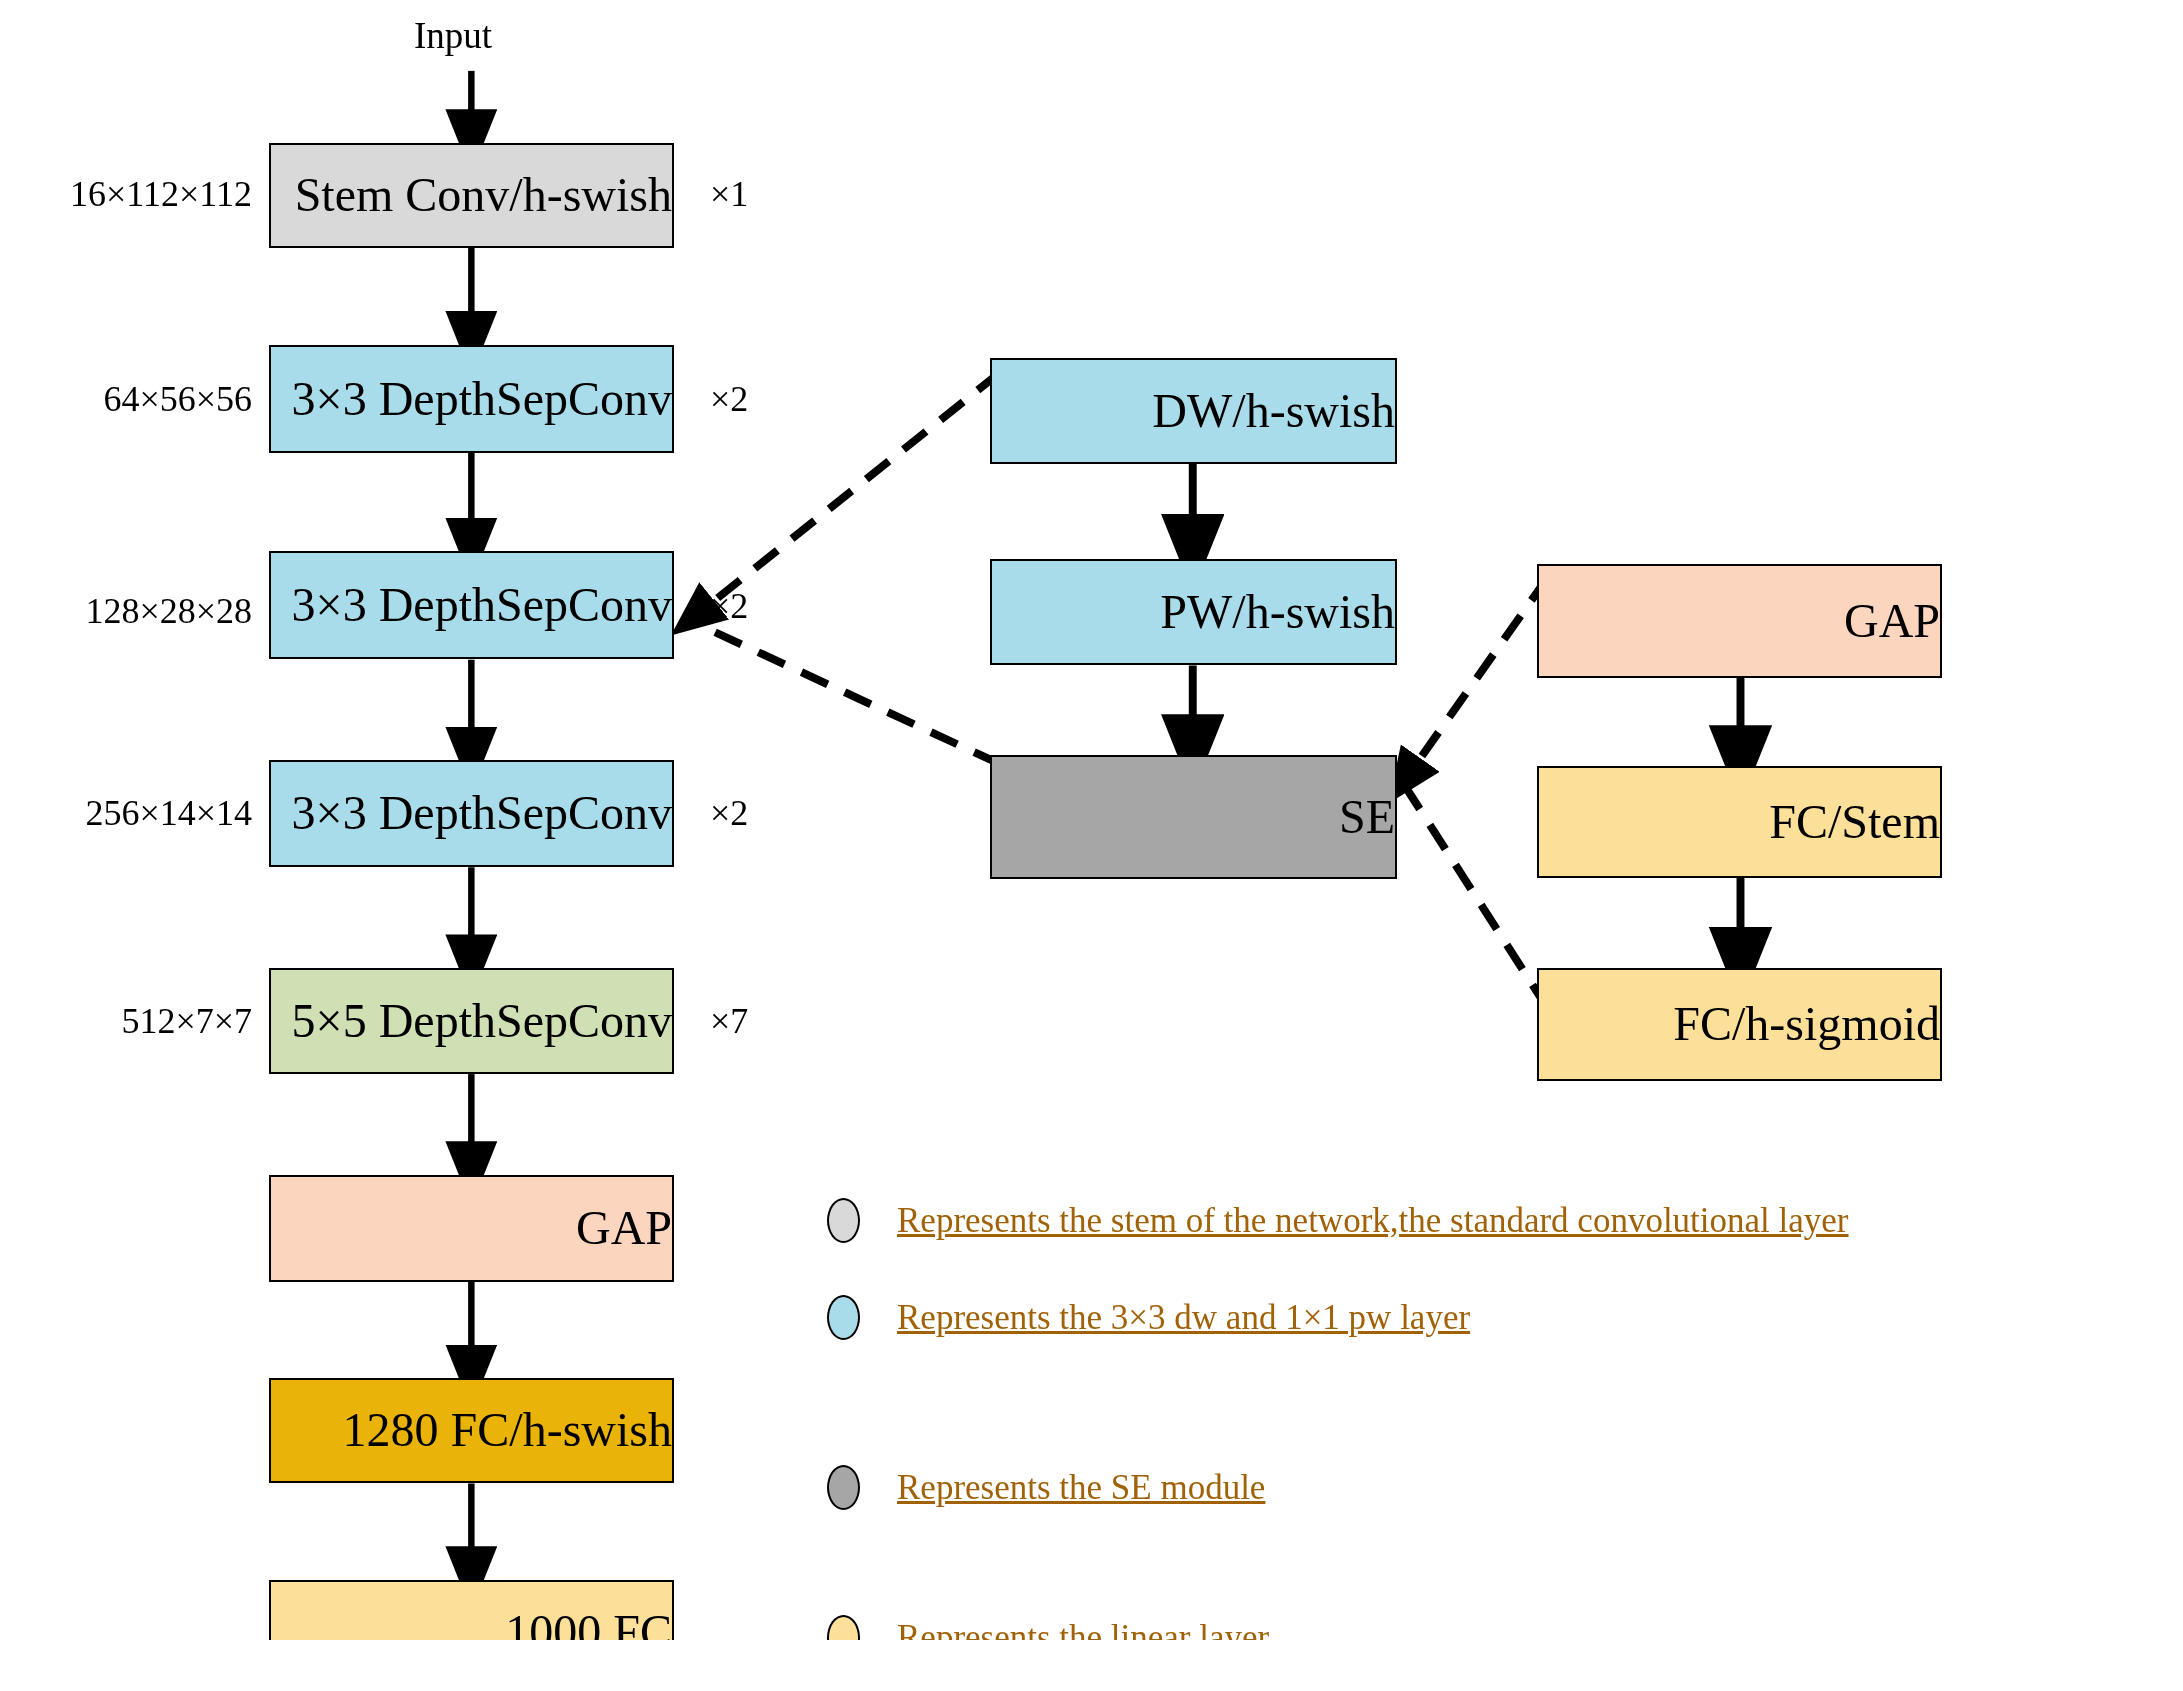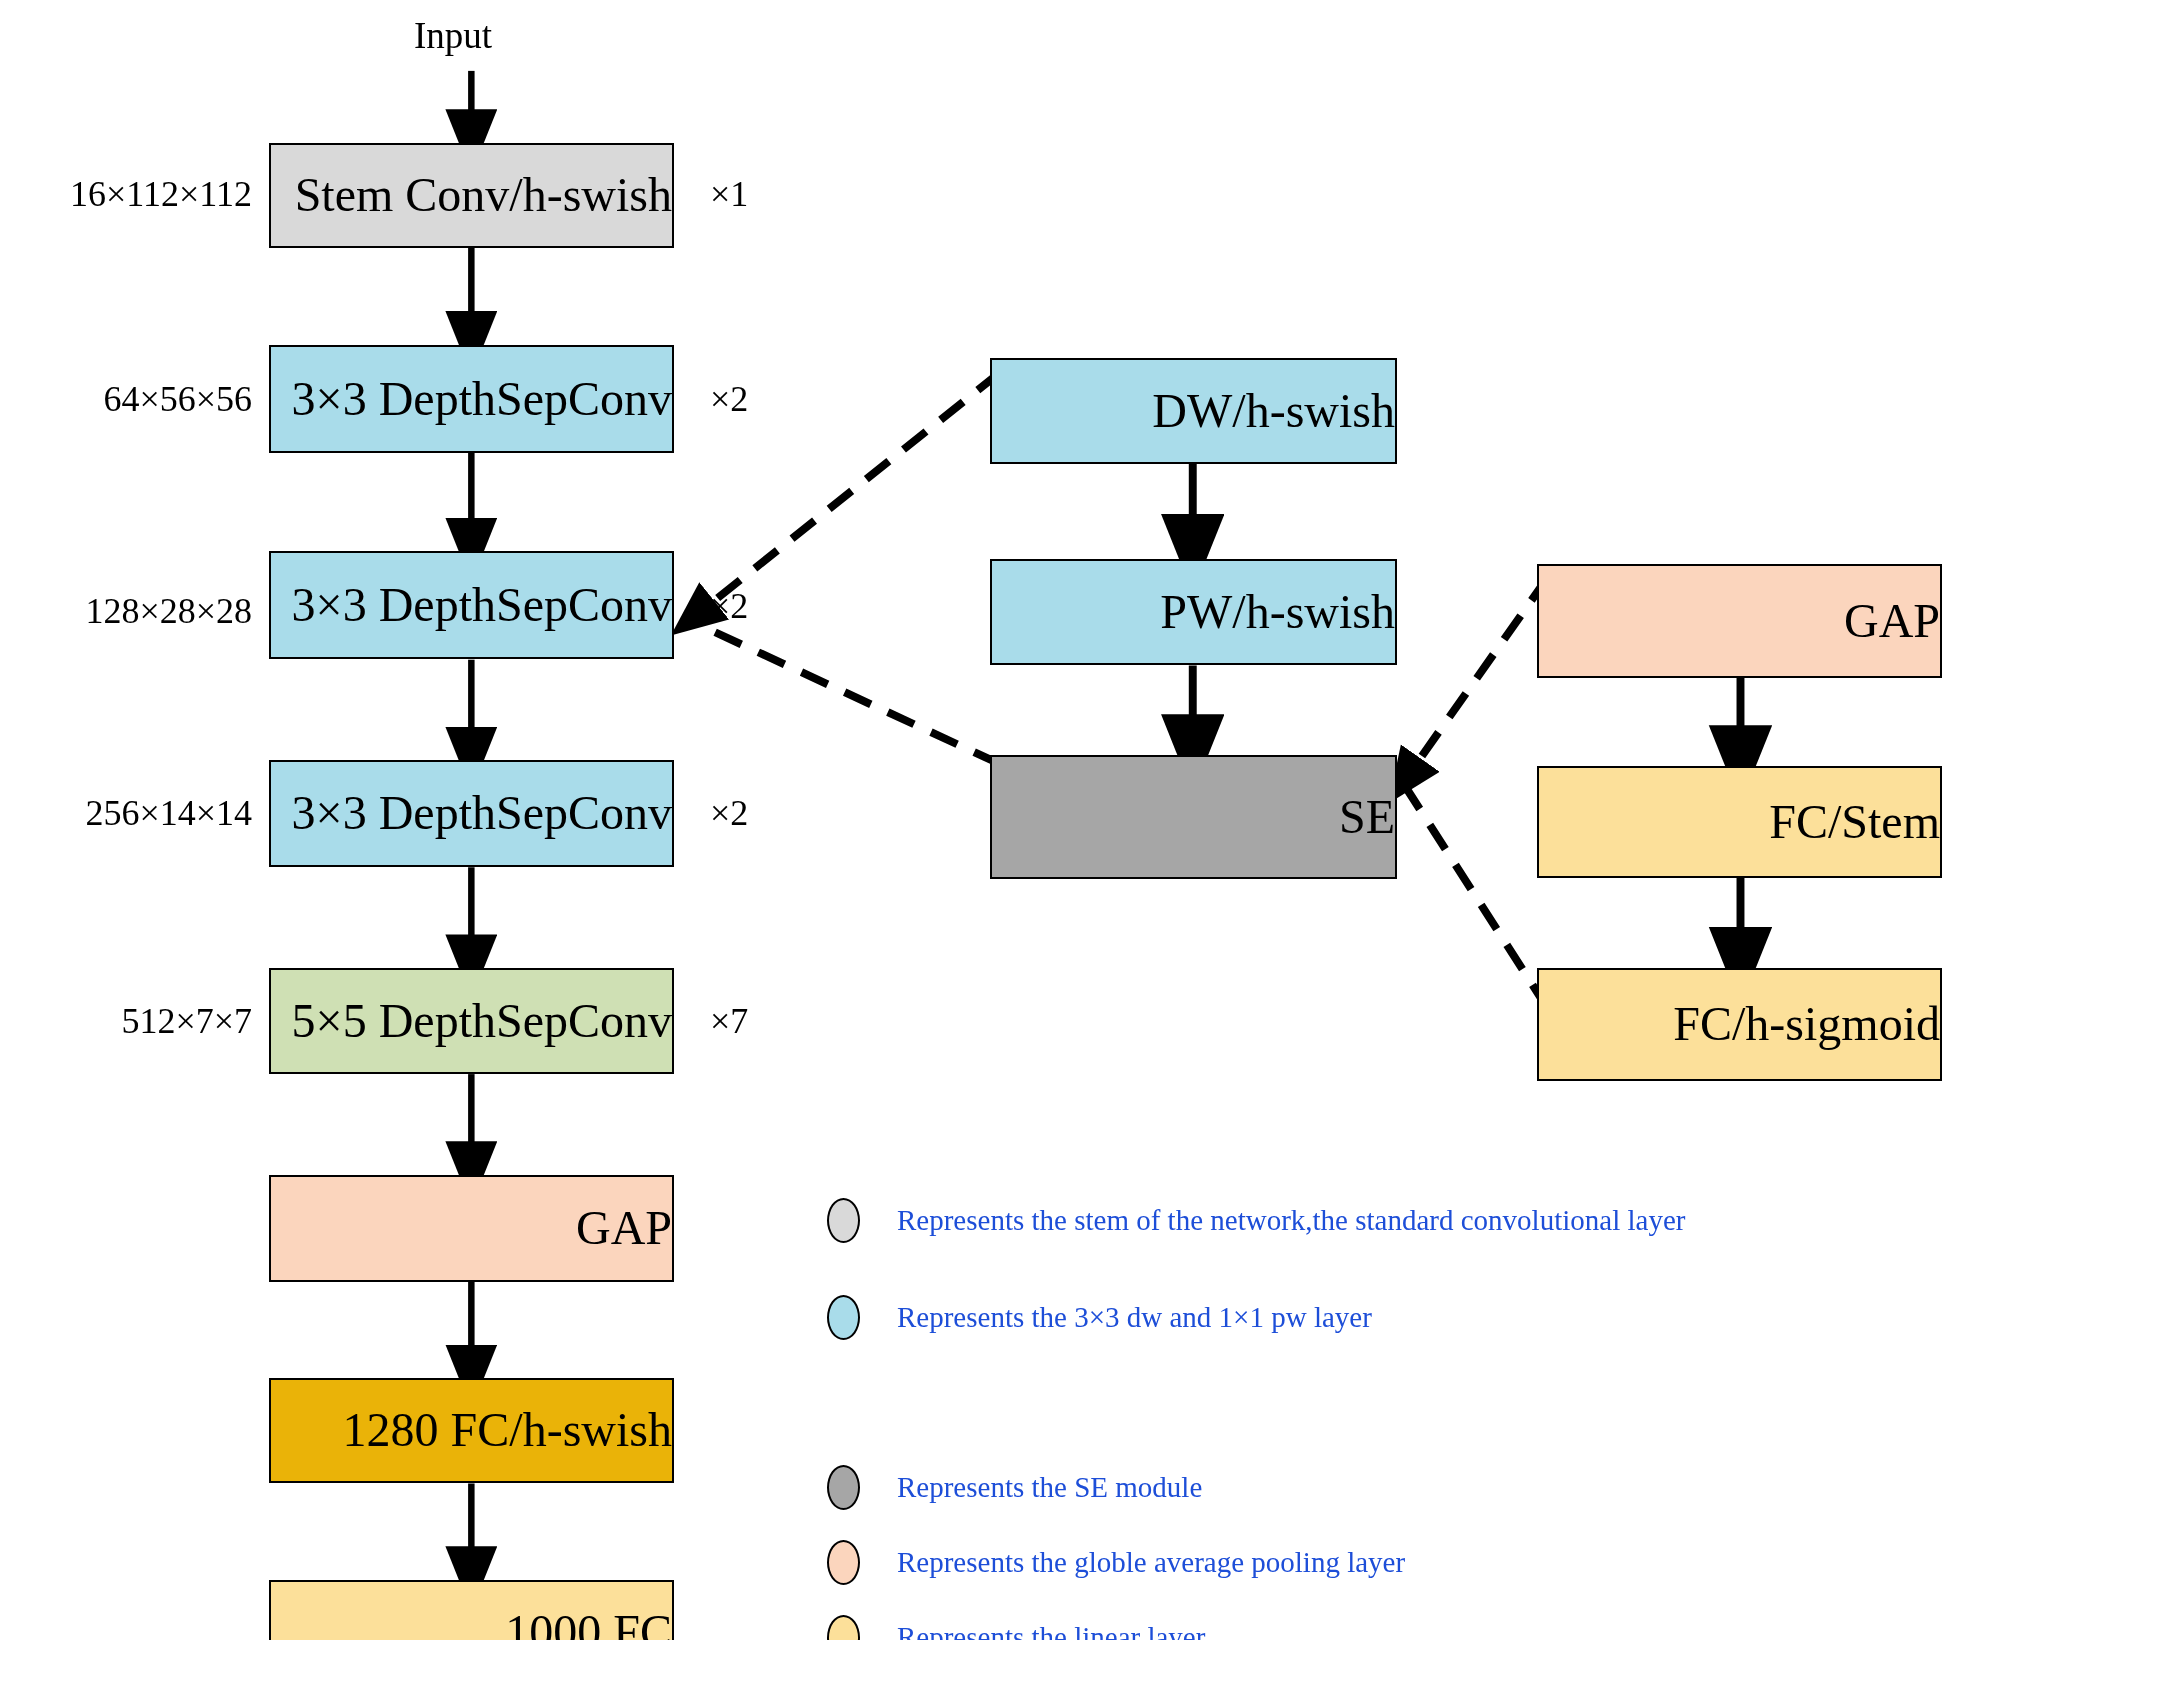--- a/index.html
+++ b/index.html
@@ -42,23 +42,24 @@
     white-space:nowrap;
   }
   .legend-dot{
     width:33px;height:45px;
     border:2.2px solid #000;
     border-radius:50%;
     box-sizing:border-box;
     flex:0 0 auto;
   }
   .legend-text{
-    font-size:29px;
-    color:#1d4ed8;
+    font-size:35px;
+    color:#a16207;
     margin-left:37px;
+    text-decoration:underline;
   }
   .input-cap{
     position:absolute;
     font-size:37px;
     color:#000;
   }
 </style>
 </head>
 <body>
 
@@ -176,24 +177,20 @@
     <span class="legend-dot" style="background:#a9dcea;"></span>
     <span class="legend-text">Represents the 3×3 dw and 1×1 pw layer</span>
   </div>
 
 
   <div class="legend-row" style="left:827px;top:1465px;">
     <span class="legend-dot" style="background:#a6a6a6;"></span>
     <span class="legend-text">Represents the SE module</span>
   </div>
 
-  <div class="legend-row" style="left:827px;top:1540px;">
-    <span class="legend-dot" style="background:#fbd5bd;"></span>
-    <span class="legend-text">Represents the globle average pooling layer</span>
-  </div>
 
   <div class="legend-row" style="left:827px;top:1615px;">
     <span class="legend-dot" style="background:#fce09a;"></span>
     <span class="legend-text">Represents the linear layer</span>
   </div>
 
 </div>
 
 
 </body></html>

